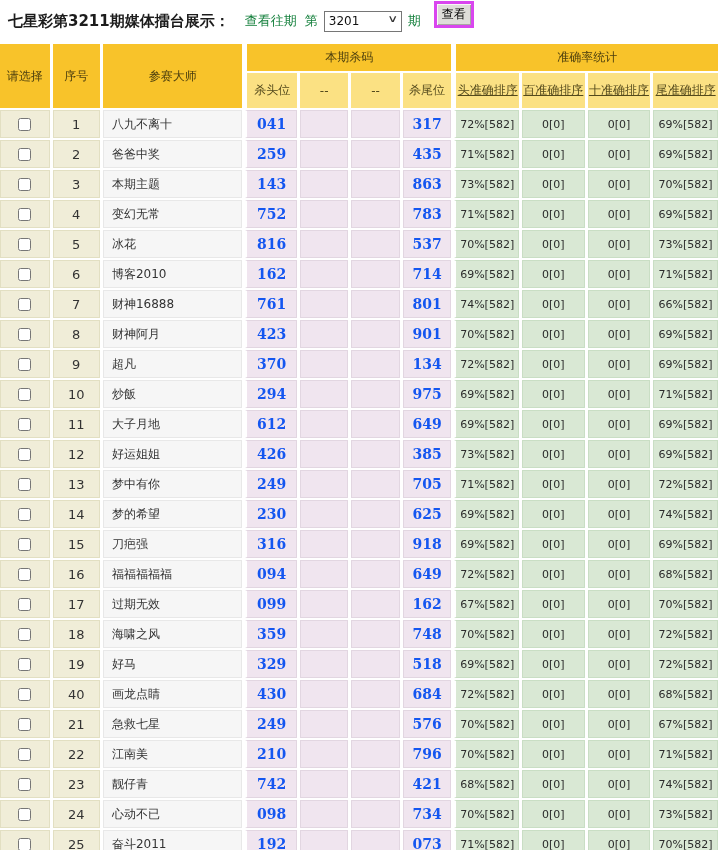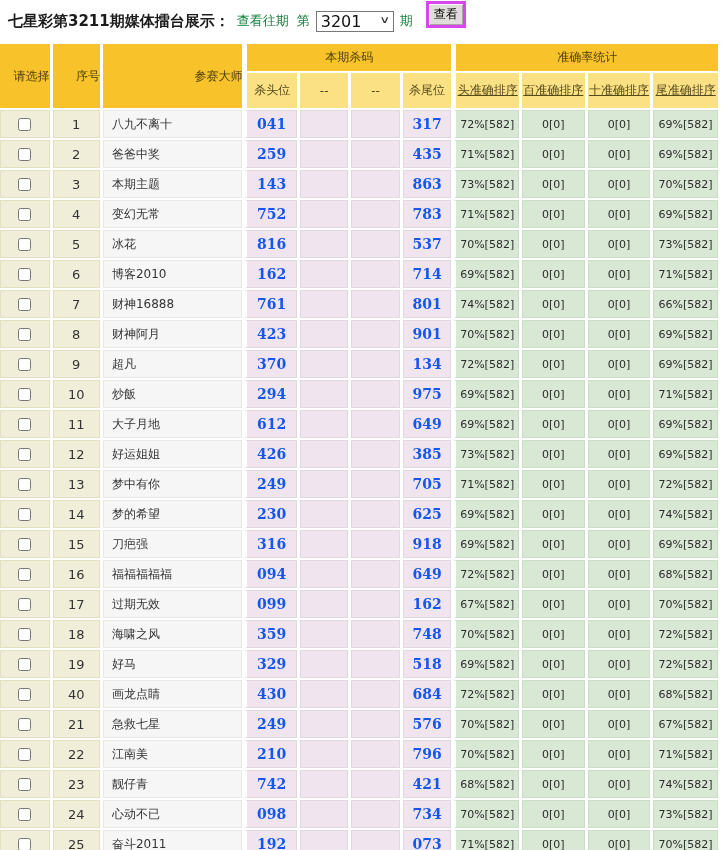--- a/index.html
+++ b/index.html
@@ -4,27 +4,27 @@
 <style>
   html,body{margin:0;padding:0;}
   body{
     width:722px;height:850px;overflow:hidden;background:#fff;
     font-family:"DejaVu Sans","Liberation Sans",sans-serif;
     -webkit-font-smoothing:antialiased;
   }
   .topbar{
     height:42px;display:flex;align-items:center;padding-left:8px;box-sizing:border-box;
   }
-  .topbar .title{font-size:15px;font-weight:bold;color:#1c1c1c;margin-right:3px;}
+  .topbar .title{font-size:15px;font-weight:bold;color:#1c1c1c;margin-right:11px;}
   .topbar .plain{font-size:13px;color:#15803d;margin:0 4px;}
   .select-wrap{position:relative;display:inline-block;margin:0 2px;}
   .select-wrap select{
     appearance:none;-webkit-appearance:none;-moz-appearance:none;
     width:78px;height:21px;border:1px solid #767676;background:#fff;
-    font-size:16px;padding:0 18px 0 4px;border-radius:0;color:#111;
+    font-size:12px;padding:0 18px 0 4px;border-radius:0;color:#111;
     font-family:"DejaVu Sans","Liberation Sans",sans-serif;
   }
   .select-wrap .chev{
     position:absolute;right:5px;top:3px;font-size:10px;color:#333;
     pointer-events:none;transform:scaleX(1.5);
   }
   .view-btn{
     margin-left:9px;margin-top:-13px;
     font-size:12px;color:#000;padding:2px 5px;
     background:#deddd9;border:3px solid #d946ef;
@@ -33,21 +33,21 @@
   }
   table{
     border-collapse:separate;border-spacing:3px 2px;
     table-layout:fixed;width:724px;margin-left:-3px;background:#fff;
   }
   th,td{padding:0;overflow:hidden;white-space:nowrap;box-sizing:border-box;}
   th.gold{
     background:var(--gold);color:var(--goldText);font-weight:normal;
     font-size:12px;text-align:center;height:27px;
   }
-  th.span2{height:54px;text-align:right;}
+  th.span2{height:54px;}
   tr.subrow th{
     background:var(--subYellow);color:var(--subText);font-weight:normal;
     font-size:12px;text-align:center;height:35px;
   }
   tr.subrow th a{color:var(--subText);text-decoration:underline;cursor:pointer;}
   td{height:28px;font-size:12px;color:#333;}
   td.c-chk{background:var(--cream);border:1px solid var(--creamBorder);text-align:center;}
   td.c-idx{background:var(--cream);border:1px solid var(--creamBorder);text-align:center;font-size:13px;}
   td.c-master{background:var(--whiteCol);border:1px solid var(--whiteColBorder);padding-left:8px;text-align:left;}
   td.c-kill,td.c-mid{background:var(--pink);border:1px solid var(--pinkBorder);text-align:center;}

